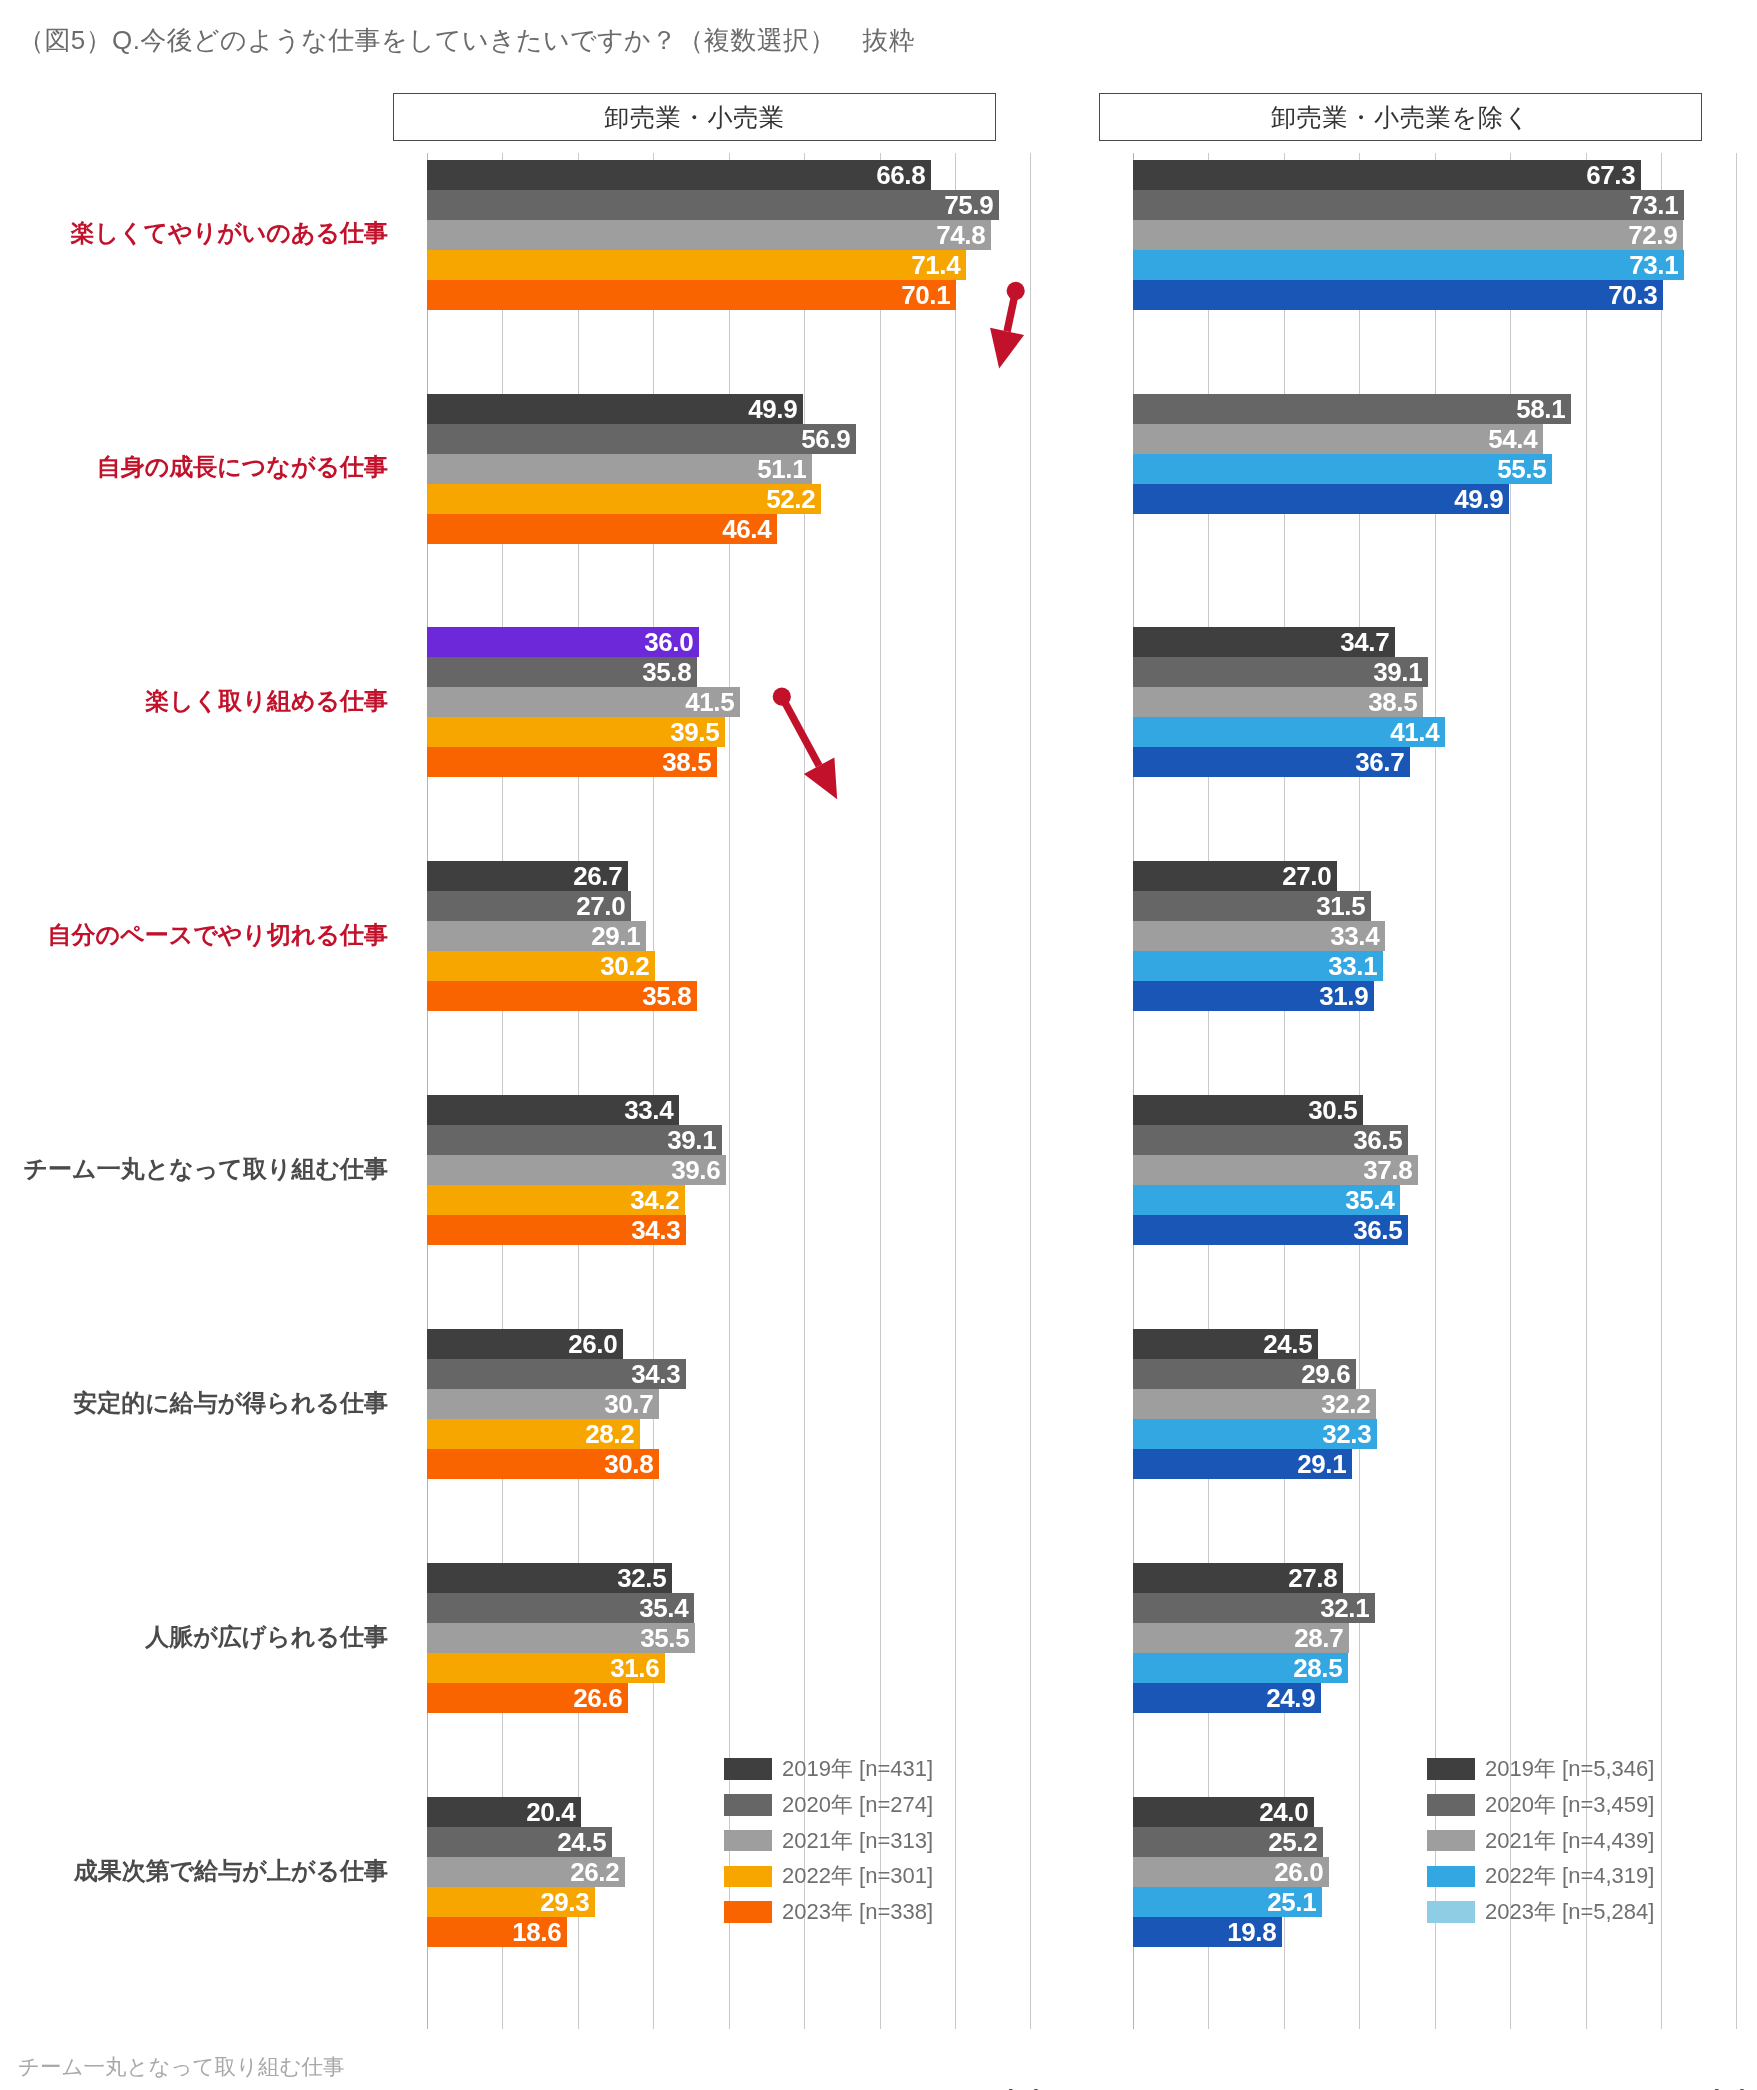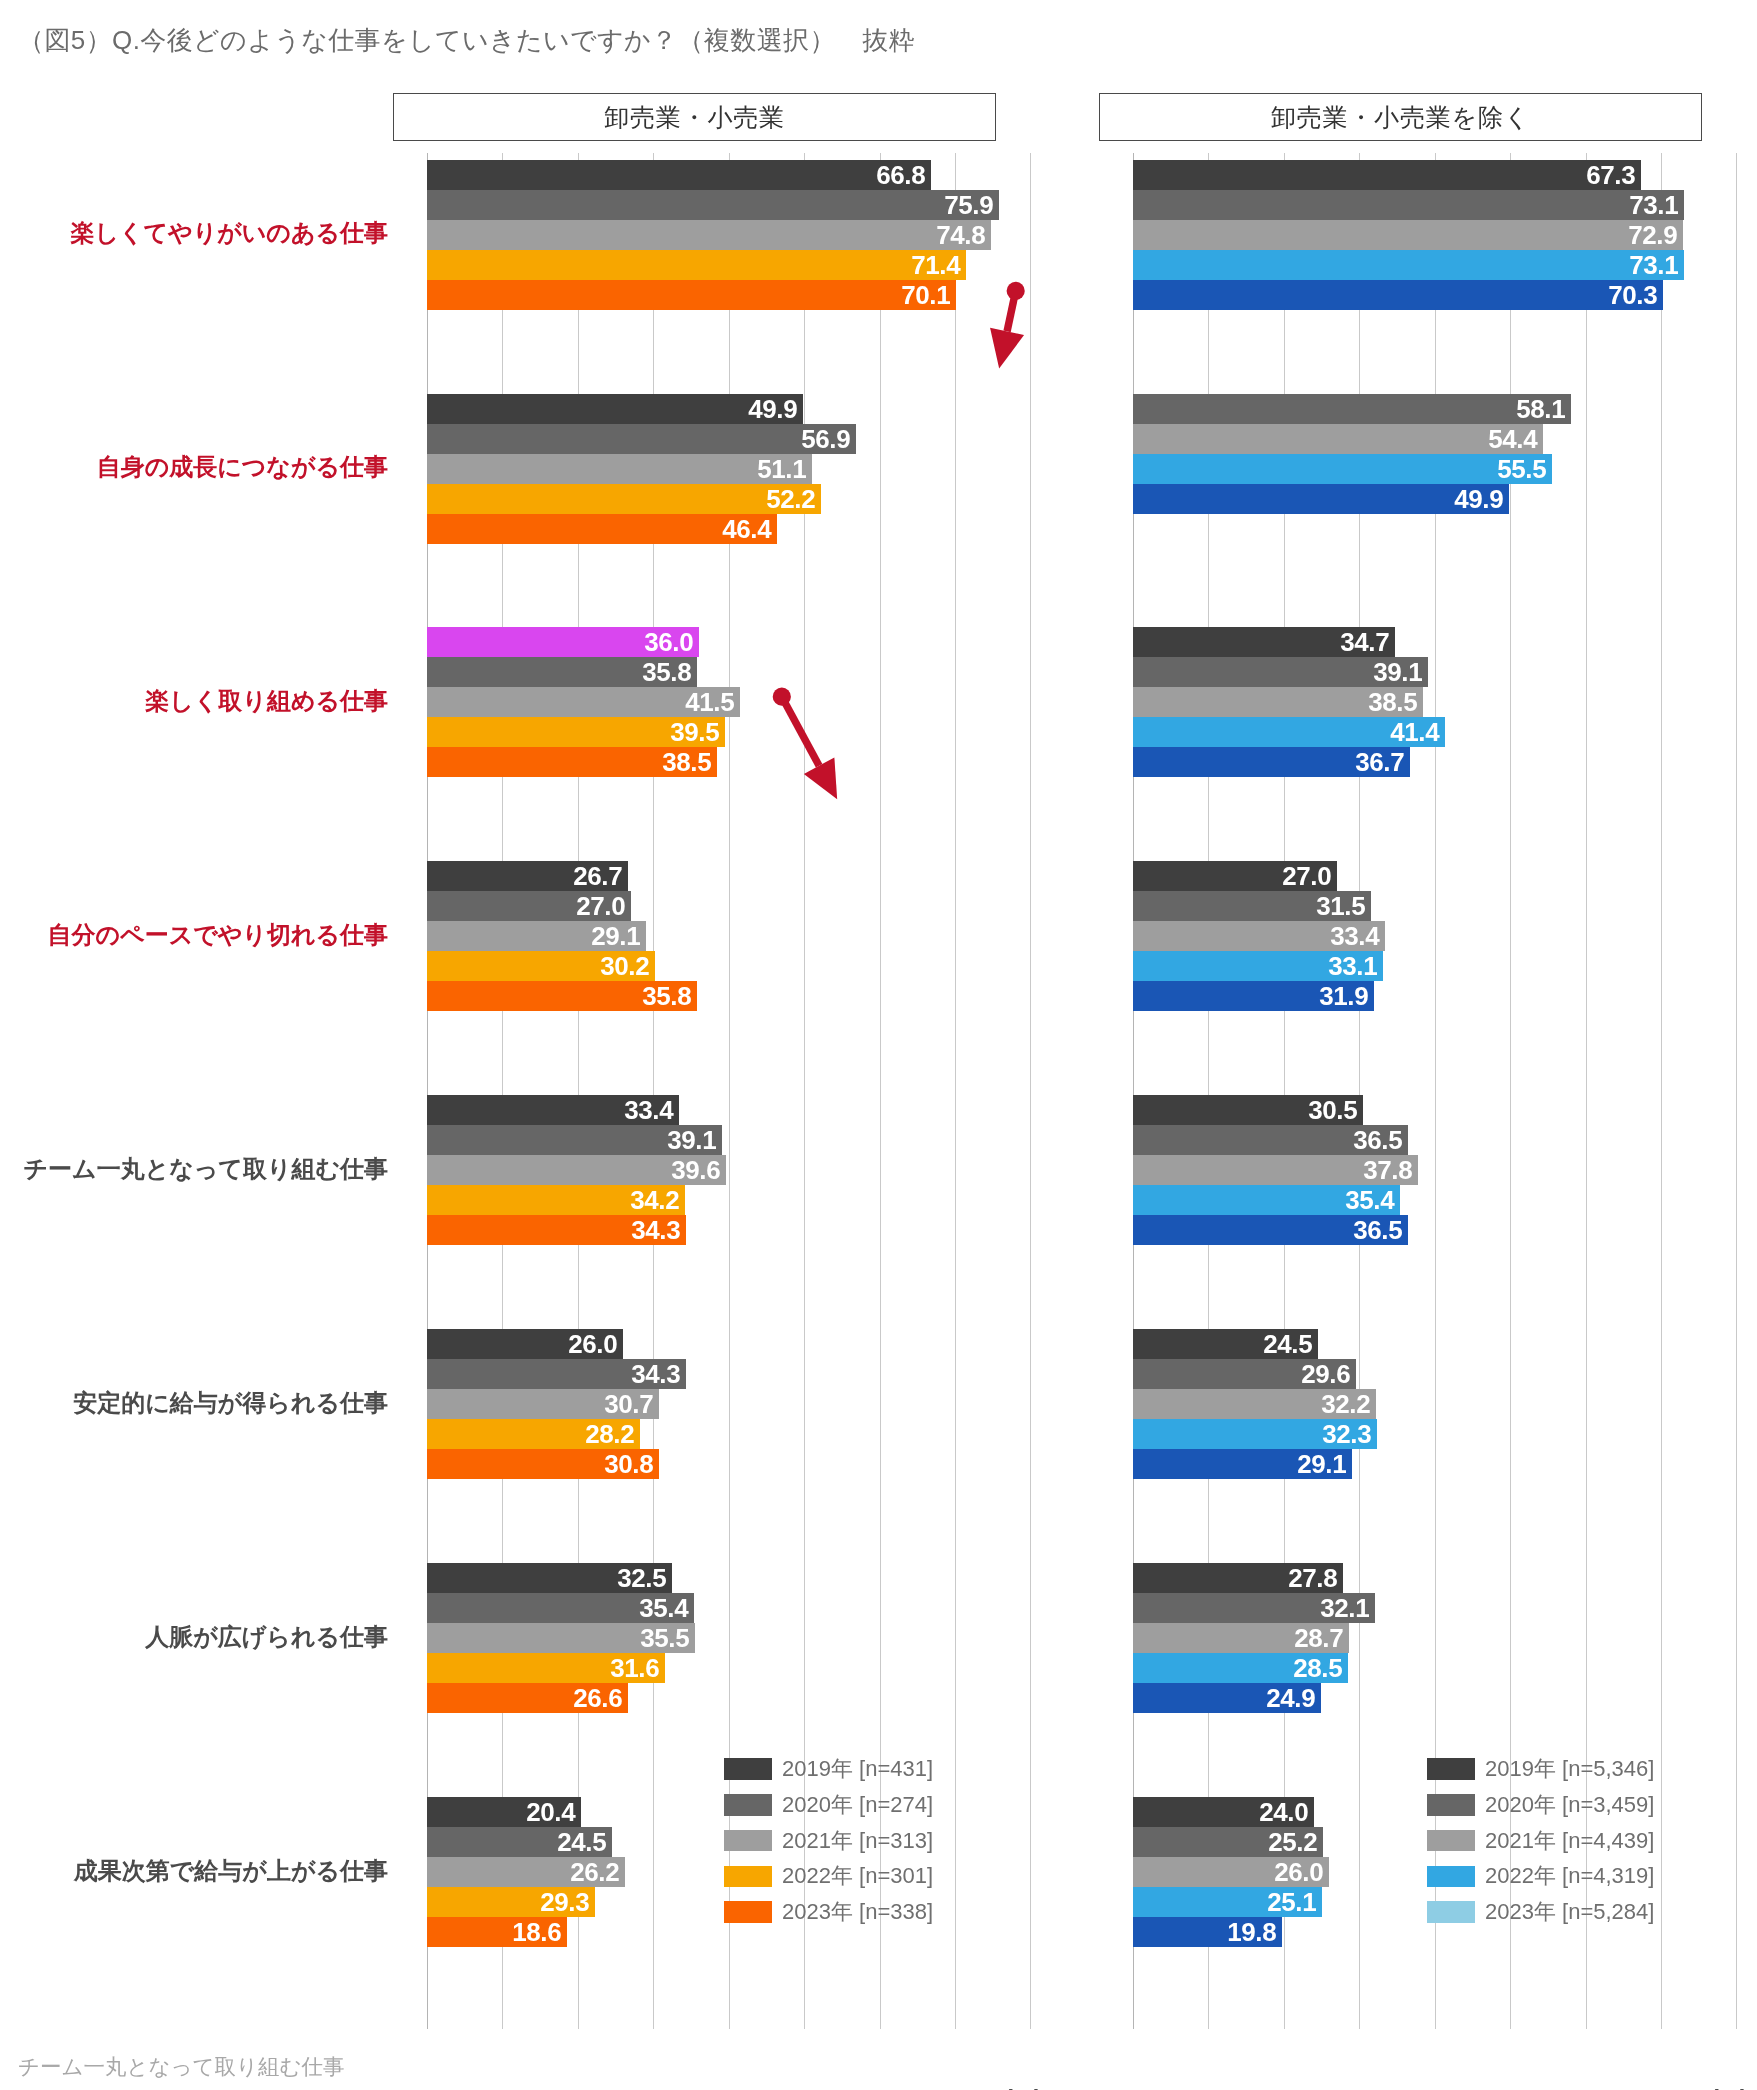--- a/index.html
+++ b/index.html
@@ -267,21 +267,21 @@
               </div>
             </div>
             <div class="bar-row">
               <div class="bar" style="width: 350px; background: rgb(250, 100, 0);">
                 <span class="bar-label">46.4</span>
               </div>
             </div>
           </div>
           <div class="group" style="top: 474px;">
             <div class="bar-row">
-              <div class="bar" style="width: 272px; background: #d946ef;">
+              <div class="bar" style="width: 272px; background: #6d28d9;">
                 <span class="bar-label">36.0</span>
               </div>
             </div>
             <div class="bar-row">
               <div class="bar" style="width: 270px; background: rgb(102, 102, 102);">
                 <span class="bar-label">35.8</span>
               </div>
             </div>
             <div class="bar-row">
               <div class="bar" style="width: 313px; background: rgb(158, 158, 158);">

